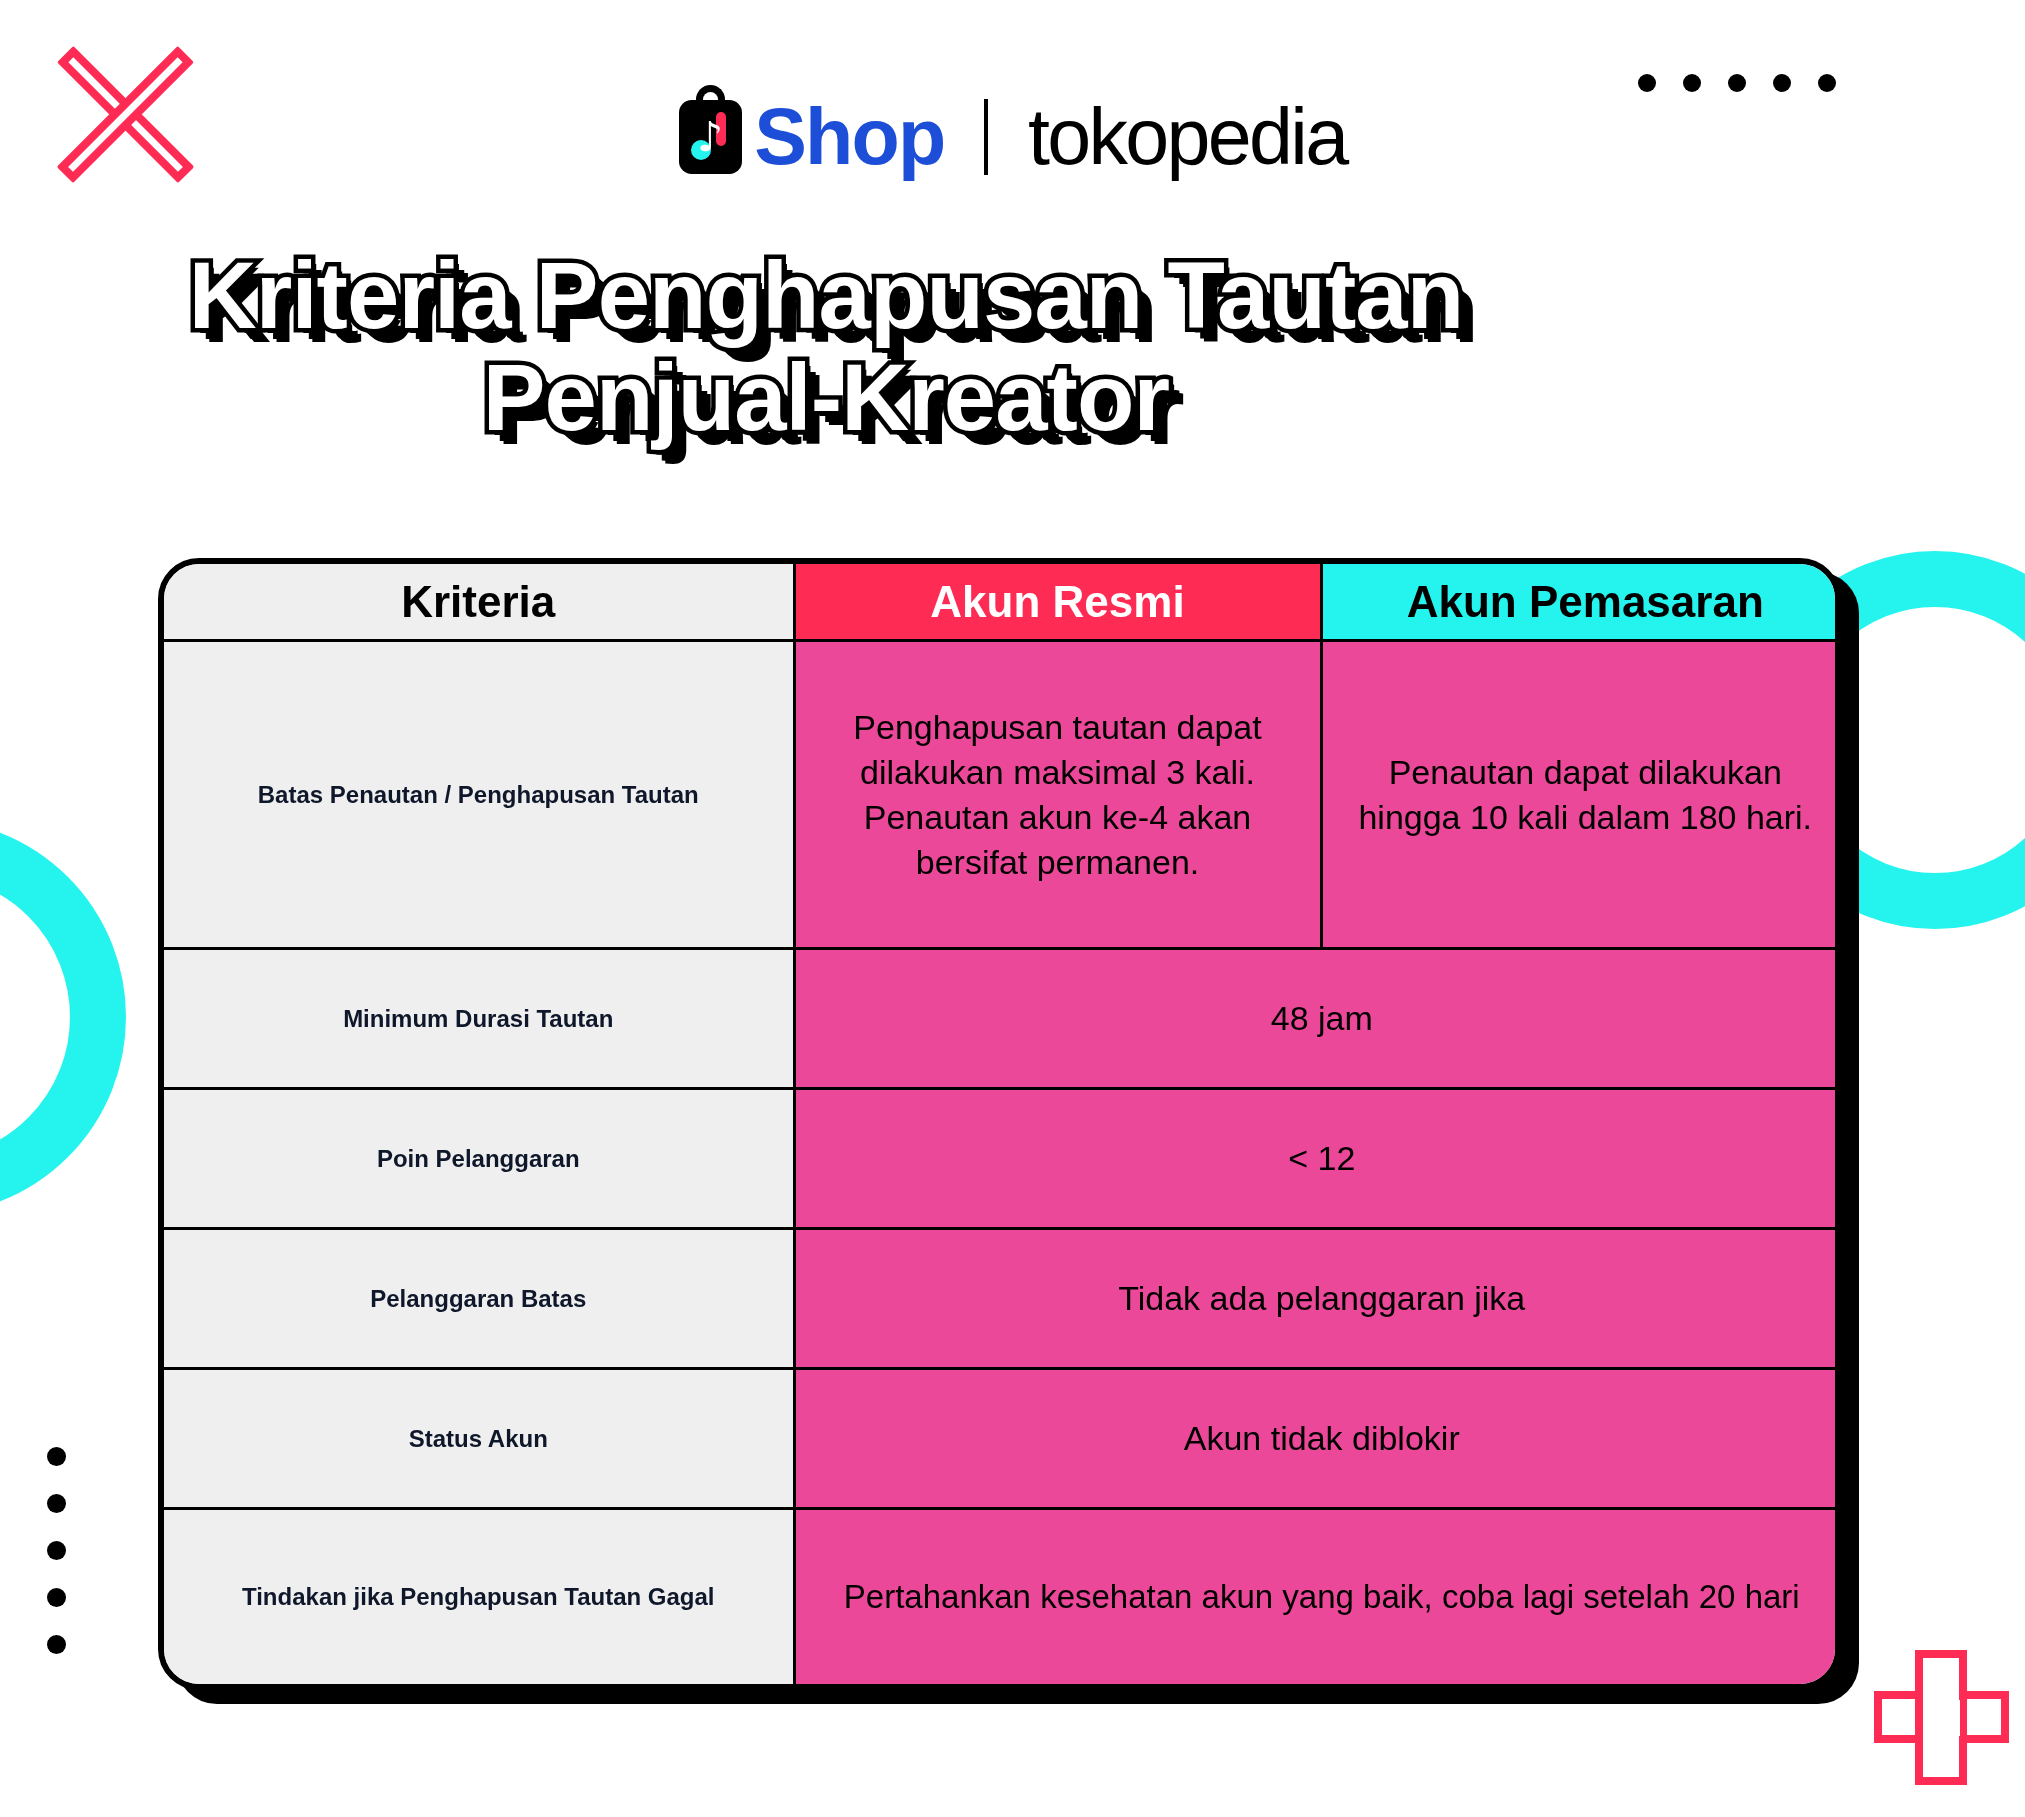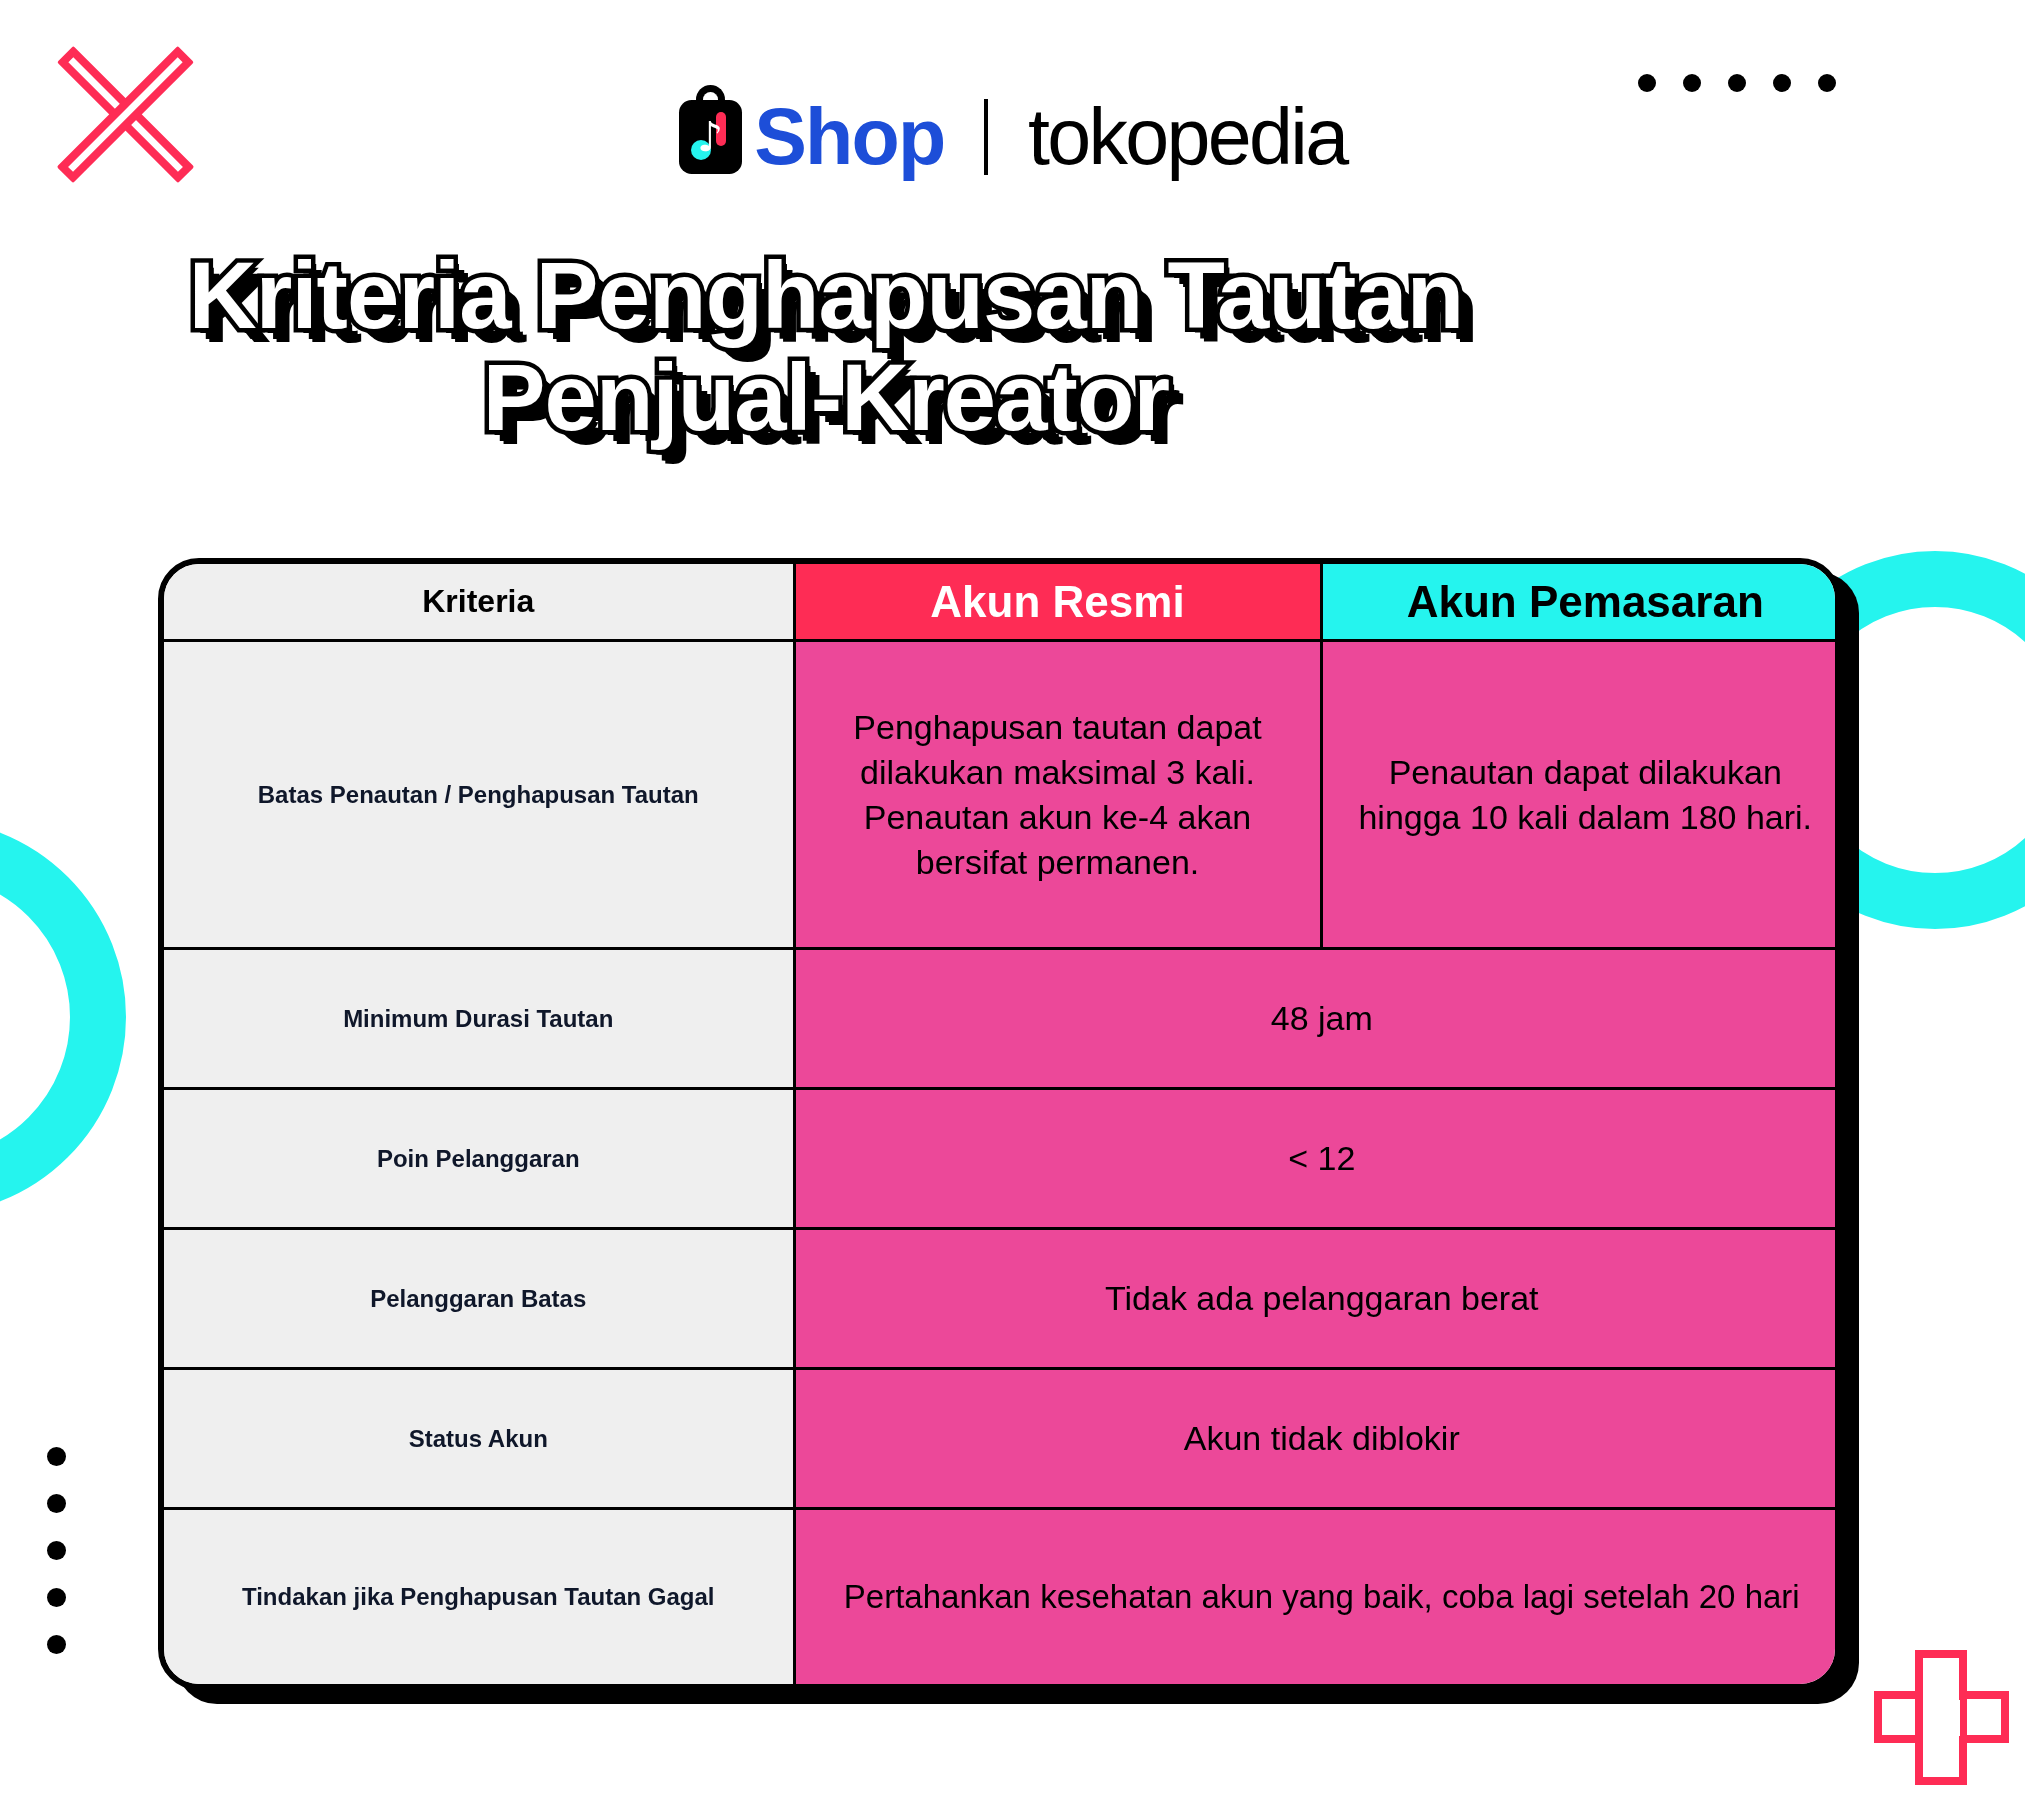--- a/index.html
+++ b/index.html
@@ -218,21 +218,21 @@
     text-align: center;
     padding: 12.6px 23.4px;
   }
   tr th:first-child, tr td:first-child { border-left: none; }
   tr th:last-child, tr td:last-child { border-right: none; }
   thead th { border-top: none; }
   tbody tr:last-child td { border-bottom: none; }
 
   .th-kriteria {
     background: #efefef;
-    font-size: 32px;
+    font-size: 44px;
     font-weight: bold;
     color: #000;
   }
   .th-resmi {
     background: #fe2c55;
     color: #ffffff;
     font-size: 44px;
     font-weight: bold;
   }
   .th-pemasaran {
@@ -337,21 +337,21 @@
         <tr class="row-h3">
           <td class="label">Minimum Durasi Tautan</td>
           <td class="val" colspan="2">48 jam</td>
         </tr>
         <tr class="row-h3">
           <td class="label">Poin Pelanggaran</td>
           <td class="val" colspan="2">&lt; 12</td>
         </tr>
         <tr class="row-h3">
           <td class="label">Pelanggaran Batas</td>
-          <td class="val" colspan="2">Tidak ada pelanggaran berat</td>
+          <td class="val" colspan="2">Tidak ada pelanggaran jika</td>
         </tr>
         <tr class="row-h3">
           <td class="label">Status Akun</td>
           <td class="val" colspan="2">Akun tidak diblokir</td>
         </tr>
         <tr class="row-h1">
           <td class="label">Tindakan jika Penghapusan Tautan Gagal</td>
           <td class="val small" colspan="2">Pertahankan kesehatan akun yang baik, coba lagi setelah 20 hari</td>
         </tr>
       </tbody>

